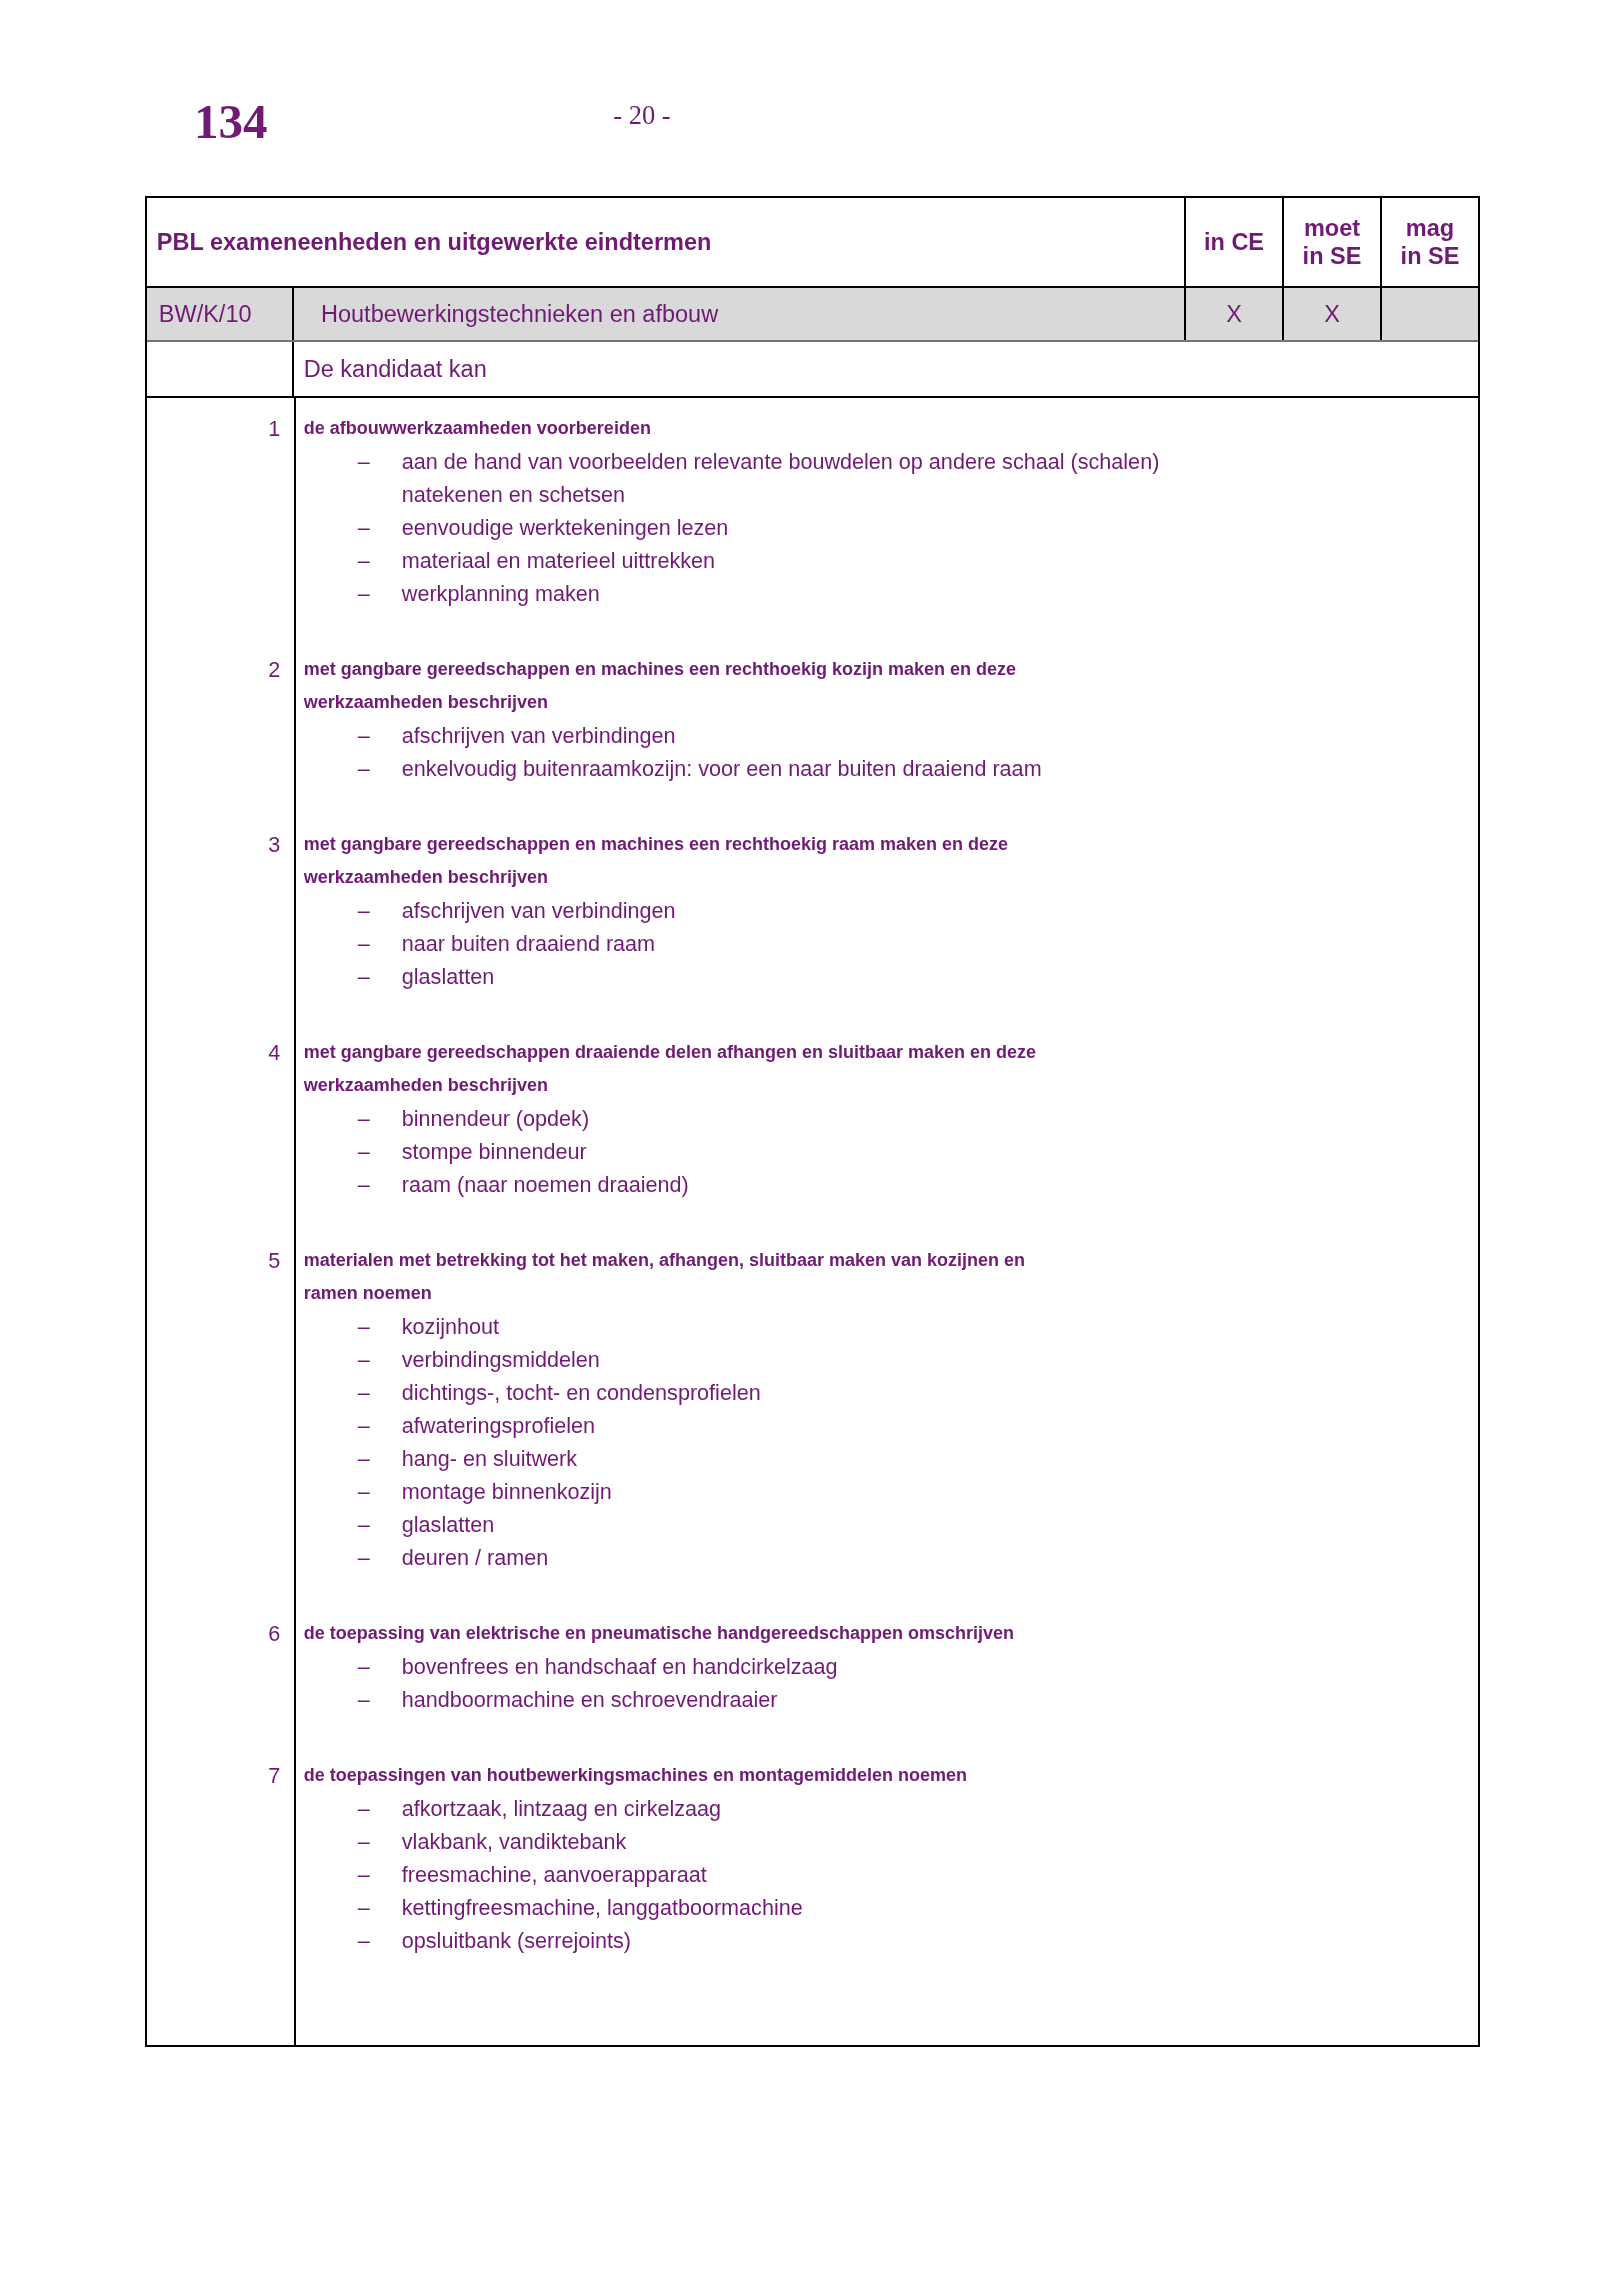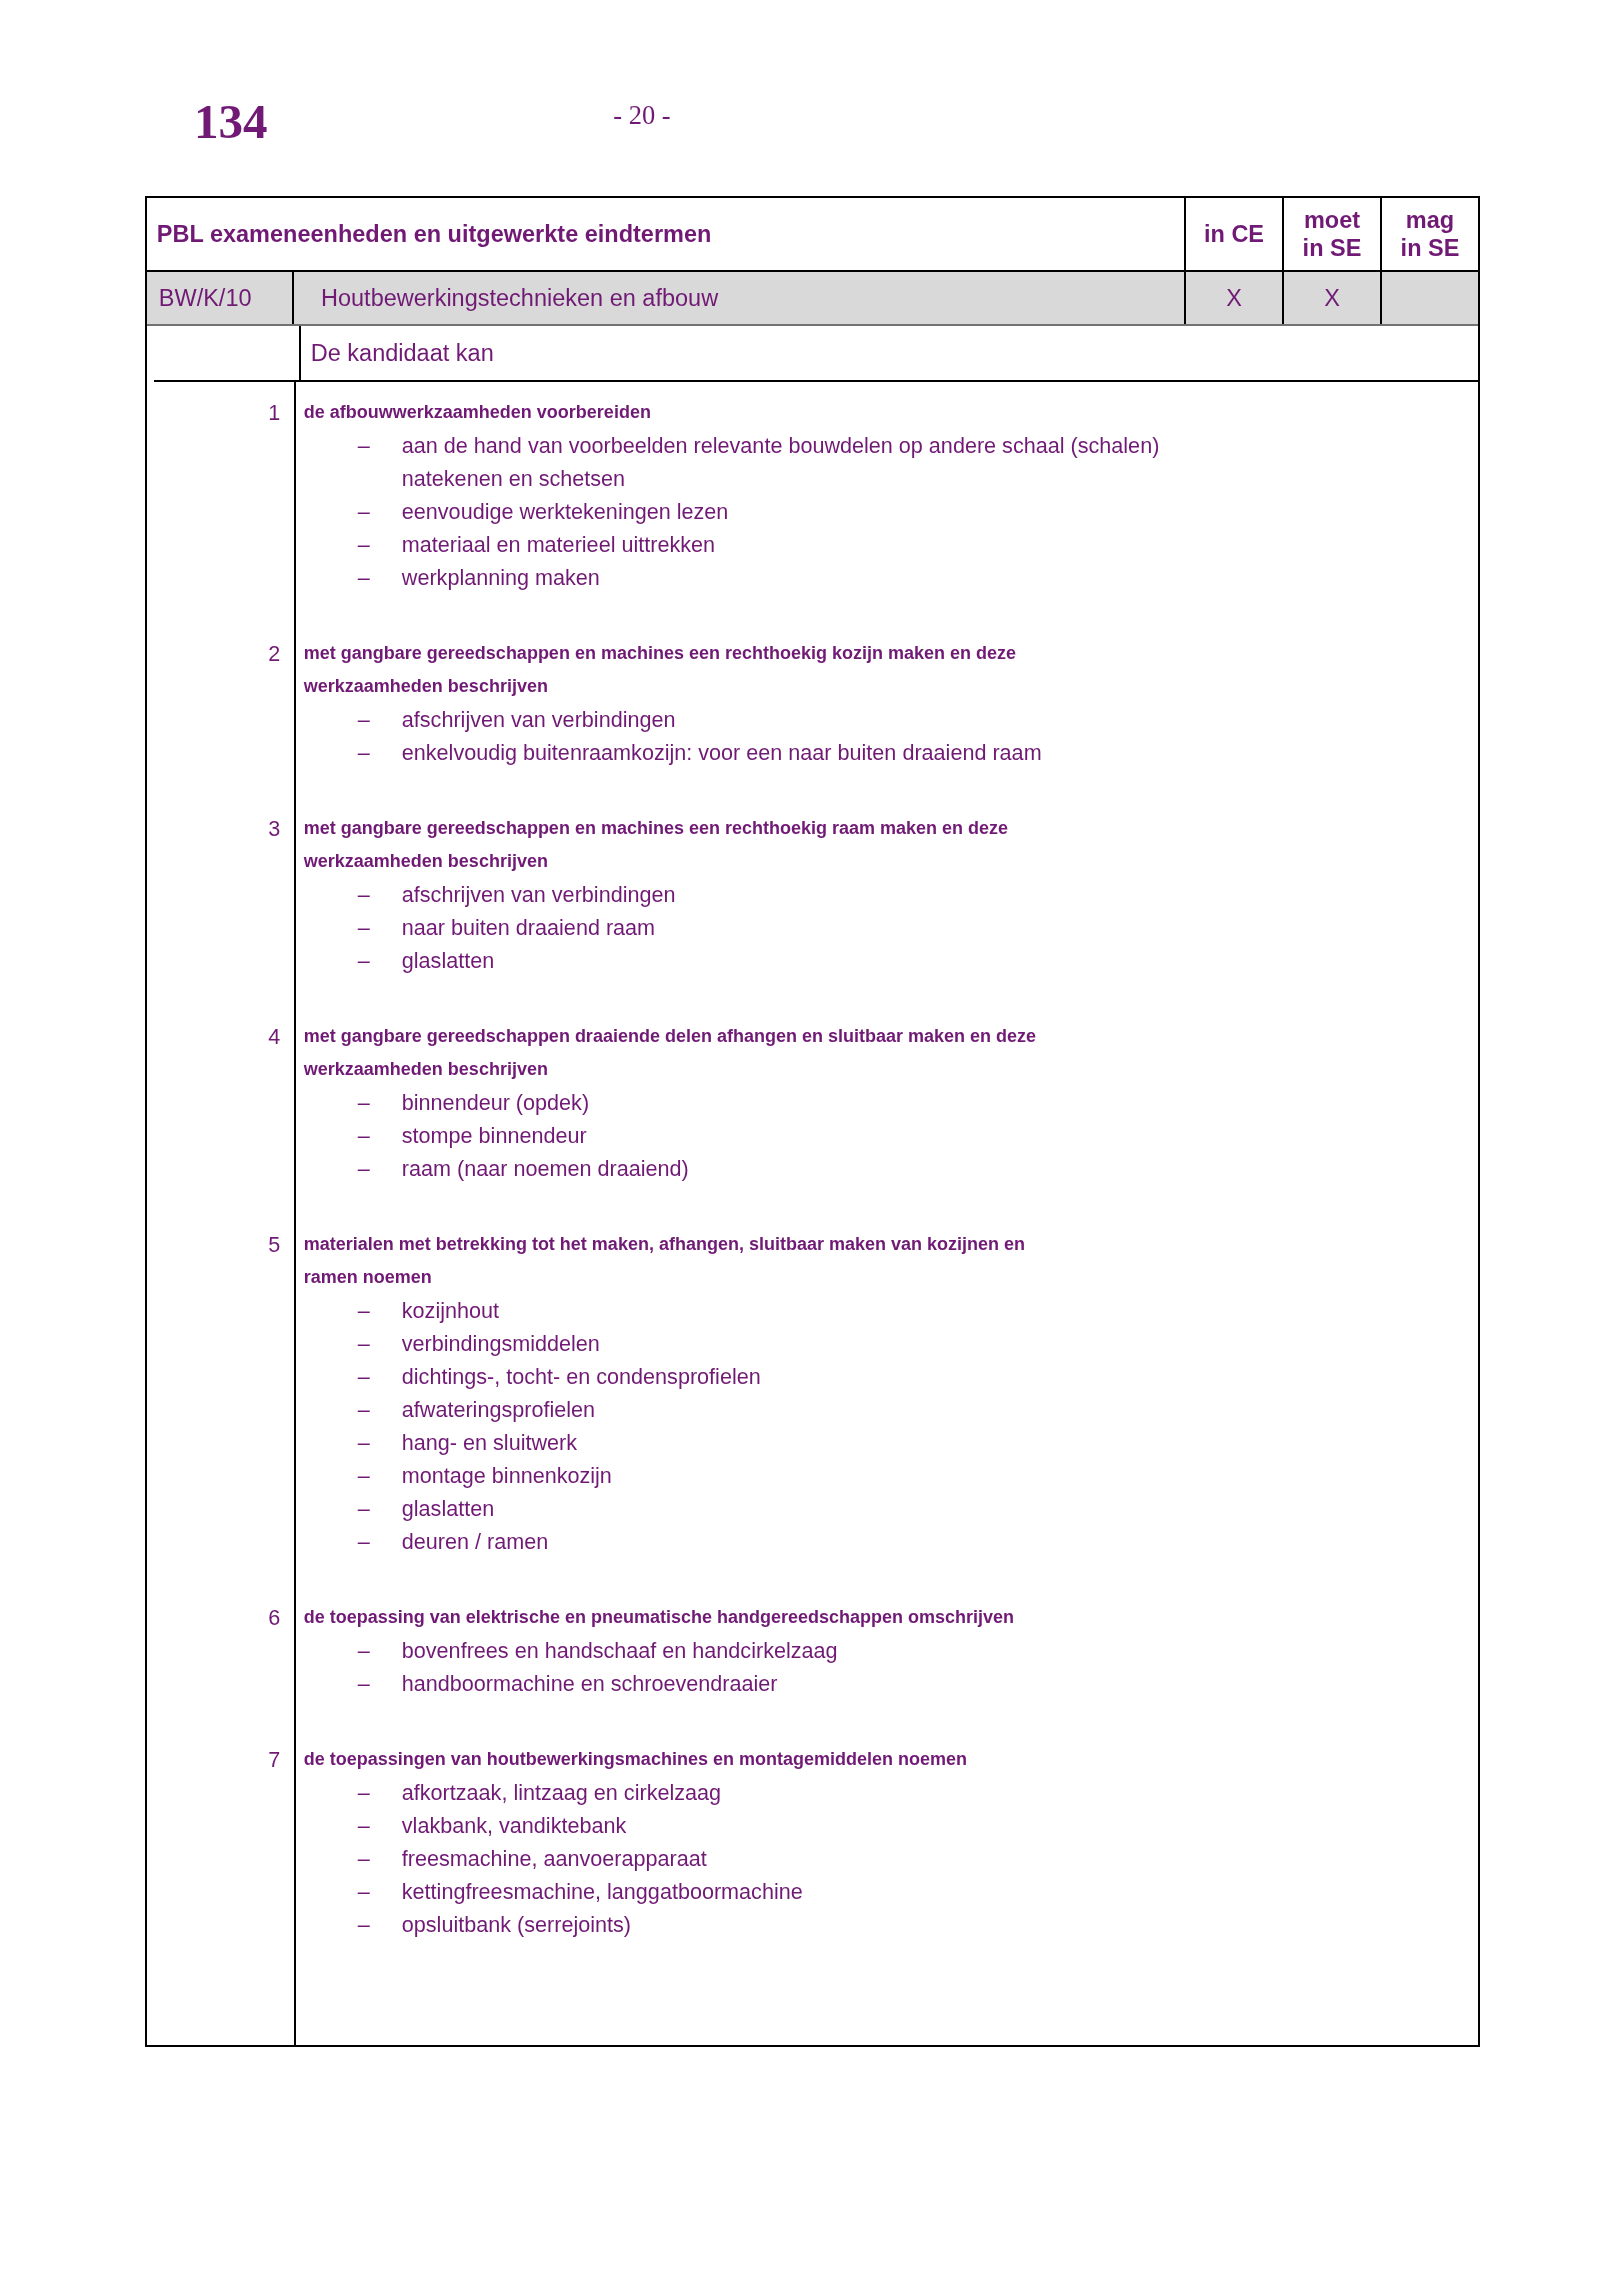--- a/index.html
+++ b/index.html
@@ -42,21 +42,21 @@
     height: 1851px;
     border: 2.9px solid #000;
     box-sizing: border-box;
     display: flex;
     flex-direction: column;
     background: #fff;
   }
   .row { display: flex; box-sizing: border-box; }
 
   
-  .header-row { height: 74px; border-bottom: 2px solid #000; }
+  .header-row { height: 90px; border-bottom: 2px solid #000; }
   .h-title {
     flex: 1;
     display: flex;
     align-items: center;
     padding-left: 9.8px;
     font-weight: bold;
     font-size: 23.5px;
   }
   .h-col {
     width: 96px;
@@ -95,21 +95,21 @@
     width: 96px;
     flex: none;
     border-left: 2px solid #000;
     display: flex;
     align-items: center;
     justify-content: center;
     font-size: 23.5px;
   }
 
   
-  .kandidaat-row { height: 56px; border-bottom: 2px solid #000; margin-left: 7px; }
+  .kandidaat-row { height: 56px; border-bottom: 2px solid #000; }
   .k-blank {
     width: 147px;
     flex: none;
     box-sizing: border-box;
     border-right: 2px solid #000;
   }
   .k-text {
     flex: 1;
     display: flex;
     align-items: center;

